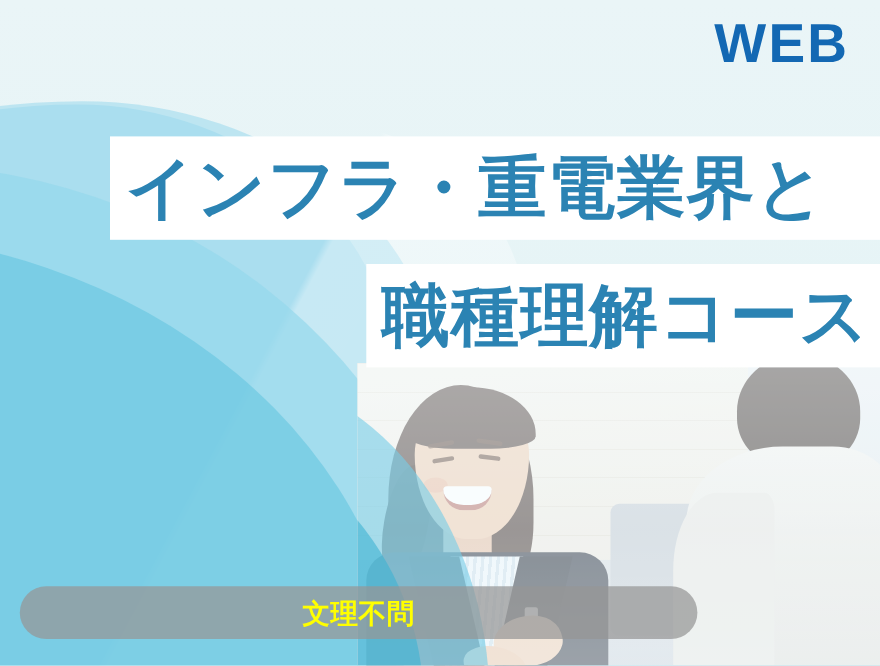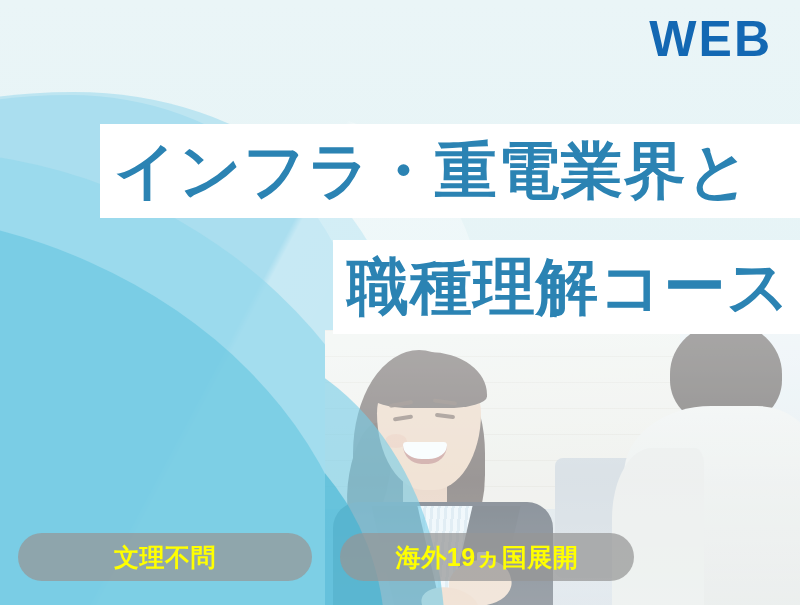--- a/index.html
+++ b/index.html
@@ -308,16 +308,15 @@
     <div class="curve-on-photo-2"></div>
   </div>
 
   <div class="web-label">WEB</div>
 
   <div class="title-band title-line-1">インフラ・重電業界と</div>
   <div class="title-band title-line-2">職種理解コース</div>
 
   <div class="badges">
     <div class="badge">文理不問</div>
-    <div class="badge">海外19ヵ国展開</div>
   </div>
 
 </div>
 
 </body></html>

